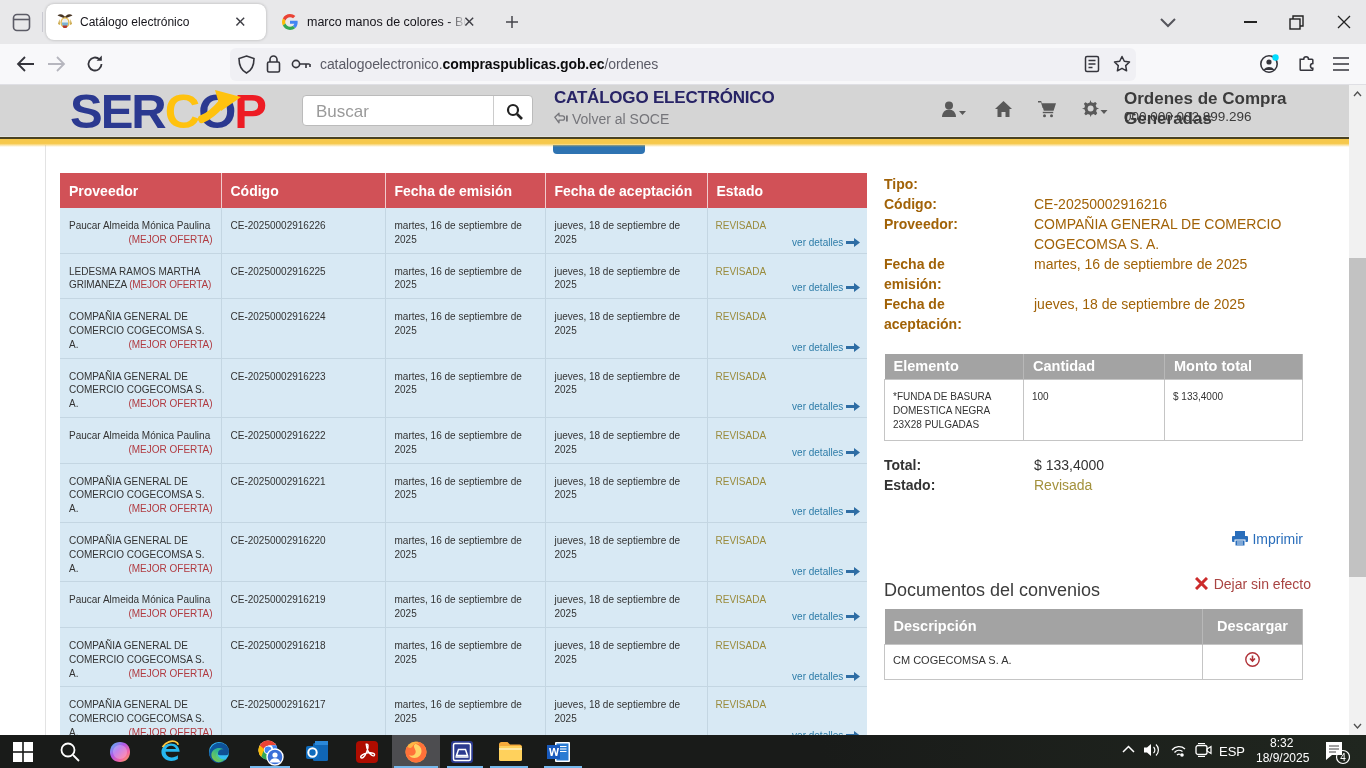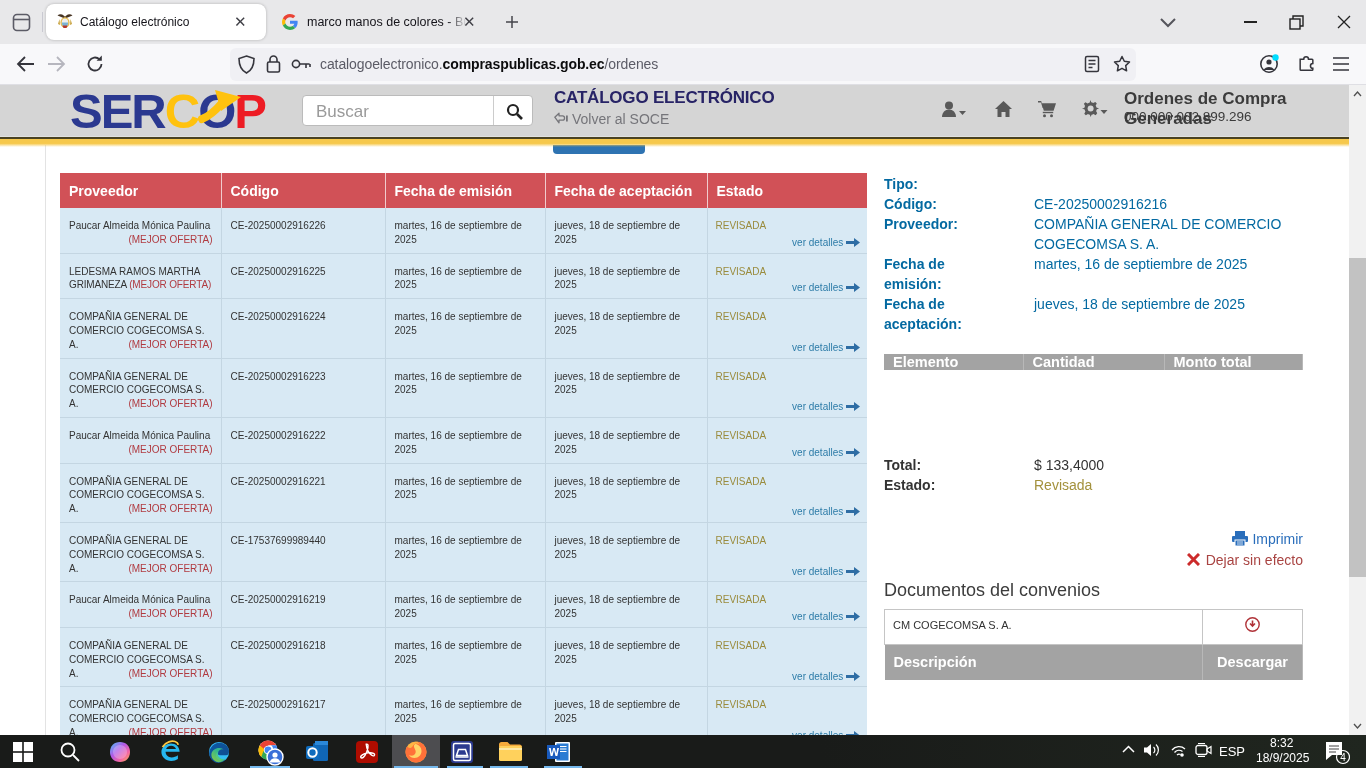--- a/index.html
+++ b/index.html
@@ -43,30 +43,30 @@
 #maintable td { background:#d8e9f4; font-size:10px; color:#333; vertical-align:top; padding:11px 8px 6px 9px; line-height:13.8px; border-right:1px solid #c4d6e2; border-bottom:1px solid #c4d6e2; }
 #maintable td div { white-space:nowrap; }
 #maintable td:last-child { border-right:none; }
 .mo { color:#b03a40; font-weight:normal; }
 .sb { display:flex; justify-content:space-between; }
 td.est { position:relative; padding-right:0; padding-left:8px !important; }
 .rev { color:#9a8b3c; }
 .vd { position:absolute; right:7px; bottom:3px; color:#2d7ca8; white-space:nowrap; }
 
 #rpanel { position:absolute; left:884px; top:0; width:420px; }
-.inforow { display:flex; font-size:14px; line-height:20px; color:#0369a1; }
+.inforow { display:flex; font-size:14px; line-height:20px; color:#a16207; }
 .inforow .lbl { width:150px; font-weight:bold; }
 .inforow .val { width:270px; }
 table.gtbl { border-collapse:collapse; table-layout:fixed; }
 table.gtbl th { background:#a3a3a3; color:#fff; font-weight:bold; font-size:14.5px; text-align:left; padding:0 0 0 9px; border-right:1px solid #b8b8b8; }
 table.gtbl td { background:#fff; border:1px solid #c5c5c5; font-size:10px; color:#333; vertical-align:top; padding:10px 8px 8px 8px; line-height:14px; }
 #totline, #fleline, #estline { font-size:14px; line-height:20px; color:#333; display:flex; }
 .tlbl { width:150px; font-weight:bold; }
 #imprimir { position:absolute; left:0; width:419px; text-align:right; font-size:14px; color:#2a6ebb; }
-#dejar { position:absolute; left:0; width:419px; text-align:right; font-size:14px; color:#a94442; }
+#dejar { position:absolute; left:8px; width:419px; text-align:right; font-size:14px; color:#a94442;margin-top:24px; }
 #docshdr { position:absolute; left:0; top:435px; font-size:18px; color:#3c3c3c; }
 
 #sbar { position:absolute; left:1349px; top:85px; width:17px; height:650px; background:#f1f1f1; }
 #sthumb { position:absolute; left:1349px; top:258px; width:17px; height:319px; background:#c2c2c2; }
 
 #taskbar { position:absolute; left:0; top:735px; width:1366px; height:33px; background:linear-gradient(to right,#191b19 60%,#20261f); }
 #ffactive { position:absolute; left:392px; top:735px; width:48px; height:33px; background:#4d4d50; }
 .ul { position:absolute; top:766px; height:2px; background:#76b9ed; }
 .tray { position:absolute; color:#fff; font-size:12px; }
 </style>
@@ -329,21 +329,21 @@
         </tr>
     <tr>
           <td>
             <div>COMPAÑIA GENERAL DE</div>
             <div>COMERCIO COGECOMSA S.</div>
             <div class="sb">
               <span>A.</span>
               <span class="mo">(MEJOR OFERTA)</span>
             </div>
           </td>
-          <td>CE-17537699989440</td>
+          <td>CE-20250002916220</td>
           <td>martes, 16 de septiembre de 2025</td>
           <td>jueves, 18 de septiembre de 2025</td>
           <td class="est">
             <div class="rev">REVISADA</div>
             <div class="vd">ver detalles <svg width="14" height="9" viewBox="0 0 14 9" style="vertical-align:-1px">
                 <path d="M0 3h8V0l6 4.5L8 9V6H0z" fill="#2e6da4"></path>
               </svg></div>
           </td>
         </tr>
     <tr>
@@ -423,24 +423,29 @@
           <div class="val">jueves, 18 de septiembre de 2025</div>
         </div>
     </div>
     <table class="gtbl" style="position:absolute;left:0;top:209px">
       <colgroup>
           <col style="width:139px">
           <col style="width:141px">
           <col style="width:138px">
         </colgroup>
       <tbody>
-          <tr style="height:16px">
+          <tr style="height:25px">
             <th>Elemento</th>
             <th>Cantidad</th>
             <th>Monto total</th>
+          </tr>
+      <tr style="height:60px">
+            <td>*FUNDA DE BASURA<br>DOMESTICA NEGRA<br>23X28 PULGADAS</td>
+            <td>100</td>
+            <td>$ 133,4000</td>
           </tr>
     </tbody>
       </table>
     <div style="position:absolute;left:0;top:310px;width:420px">
       <div id="totline">
           <div class="tlbl">Total:</div>
           <div>$ 133,4000</div>
         </div>
       <div id="estline">
           <div class="tlbl">Estado:</div>
@@ -456,30 +461,30 @@
     <div id="dejar" style="top:407px"><svg width="13" height="13" viewBox="0 0 13 13" style="vertical-align:-1px;margin-right:6px">
           <path d="M1 1l11 11M12 1L1 12" stroke="#cc2b2b" stroke-width="3"></path>
         </svg>Dejar sin efecto</div>
     <div id="docshdr">Documentos del convenios</div>
     <table class="gtbl" style="position:absolute;left:0;top:464px">
       <colgroup>
           <col style="width:318px">
           <col style="width:100px">
         </colgroup>
       <tbody>
-          <tr style="height:32px">
+          <tr style="height:35px">
+            <th>Descripción</th>
+            <th style="text-align:center;padding-left:0">Descargar</th>
+          </tr>
+      <tr style="height:32px">
             <td style="padding-top:8px;font-size:11px">CM COGECOMSA S. A.</td>
             <td style="text-align:center;padding-top:7px"><svg width="15" height="15" viewBox="0 0 15 15">
                 <circle cx="7.5" cy="7.5" r="6.7" fill="none" stroke="#b03238" stroke-width="1.4"></circle>
                 <path d="M7.5 3.5v5M5 6.5l2.5 2.5L10 6.5" fill="none" stroke="#b03238" stroke-width="1.6"></path>
               </svg></td>
-          </tr>
-      <tr style="height:35px">
-            <th>Descripción</th>
-            <th style="text-align:center;padding-left:0">Descargar</th>
           </tr>
     </tbody>
       </table>
   </div>
 </div>
 
 <div id="sbar"></div>
 <div id="sthumb"></div>
 <svg class="abs" style="left:1353px;top:91px" width="9" height="6" viewBox="0 0 9 6">
     <path d="M1 5l3.5-4L8 5" fill="none" stroke="#505050" stroke-width="1.3"></path>

